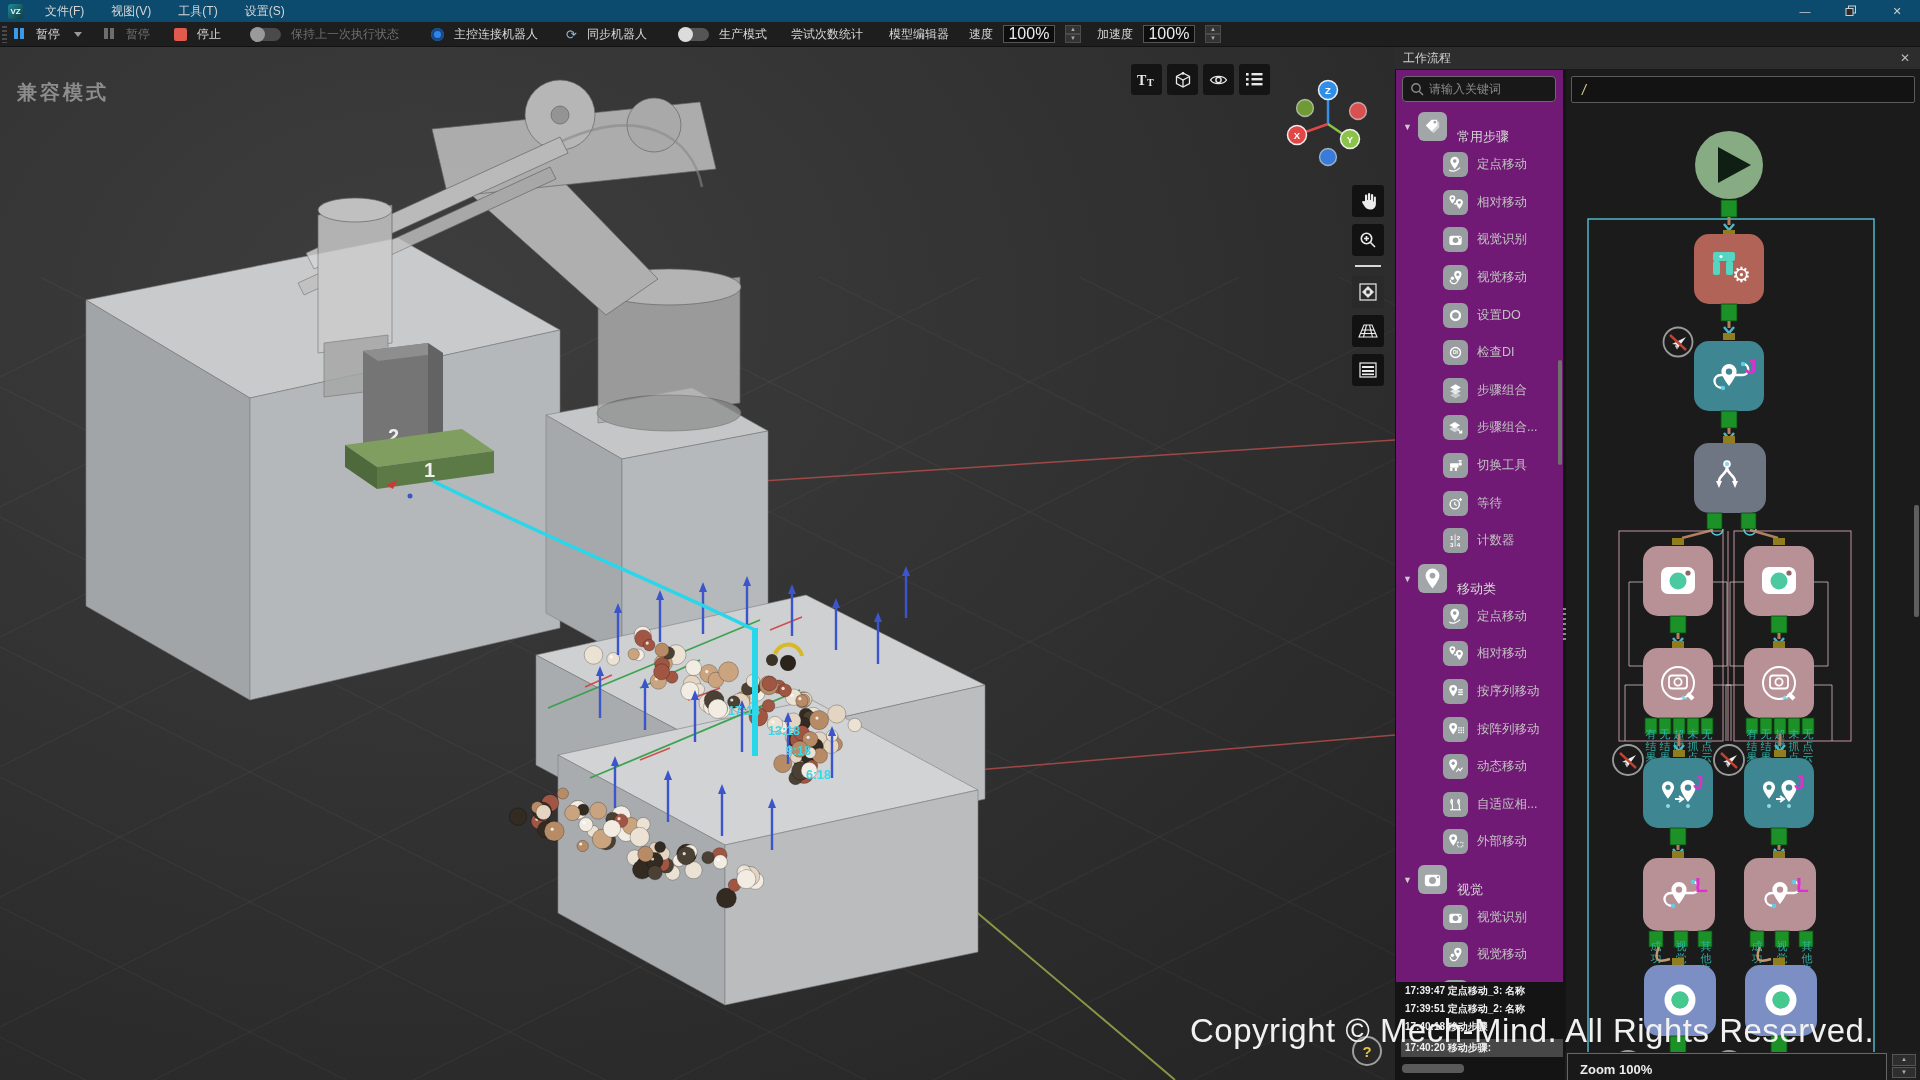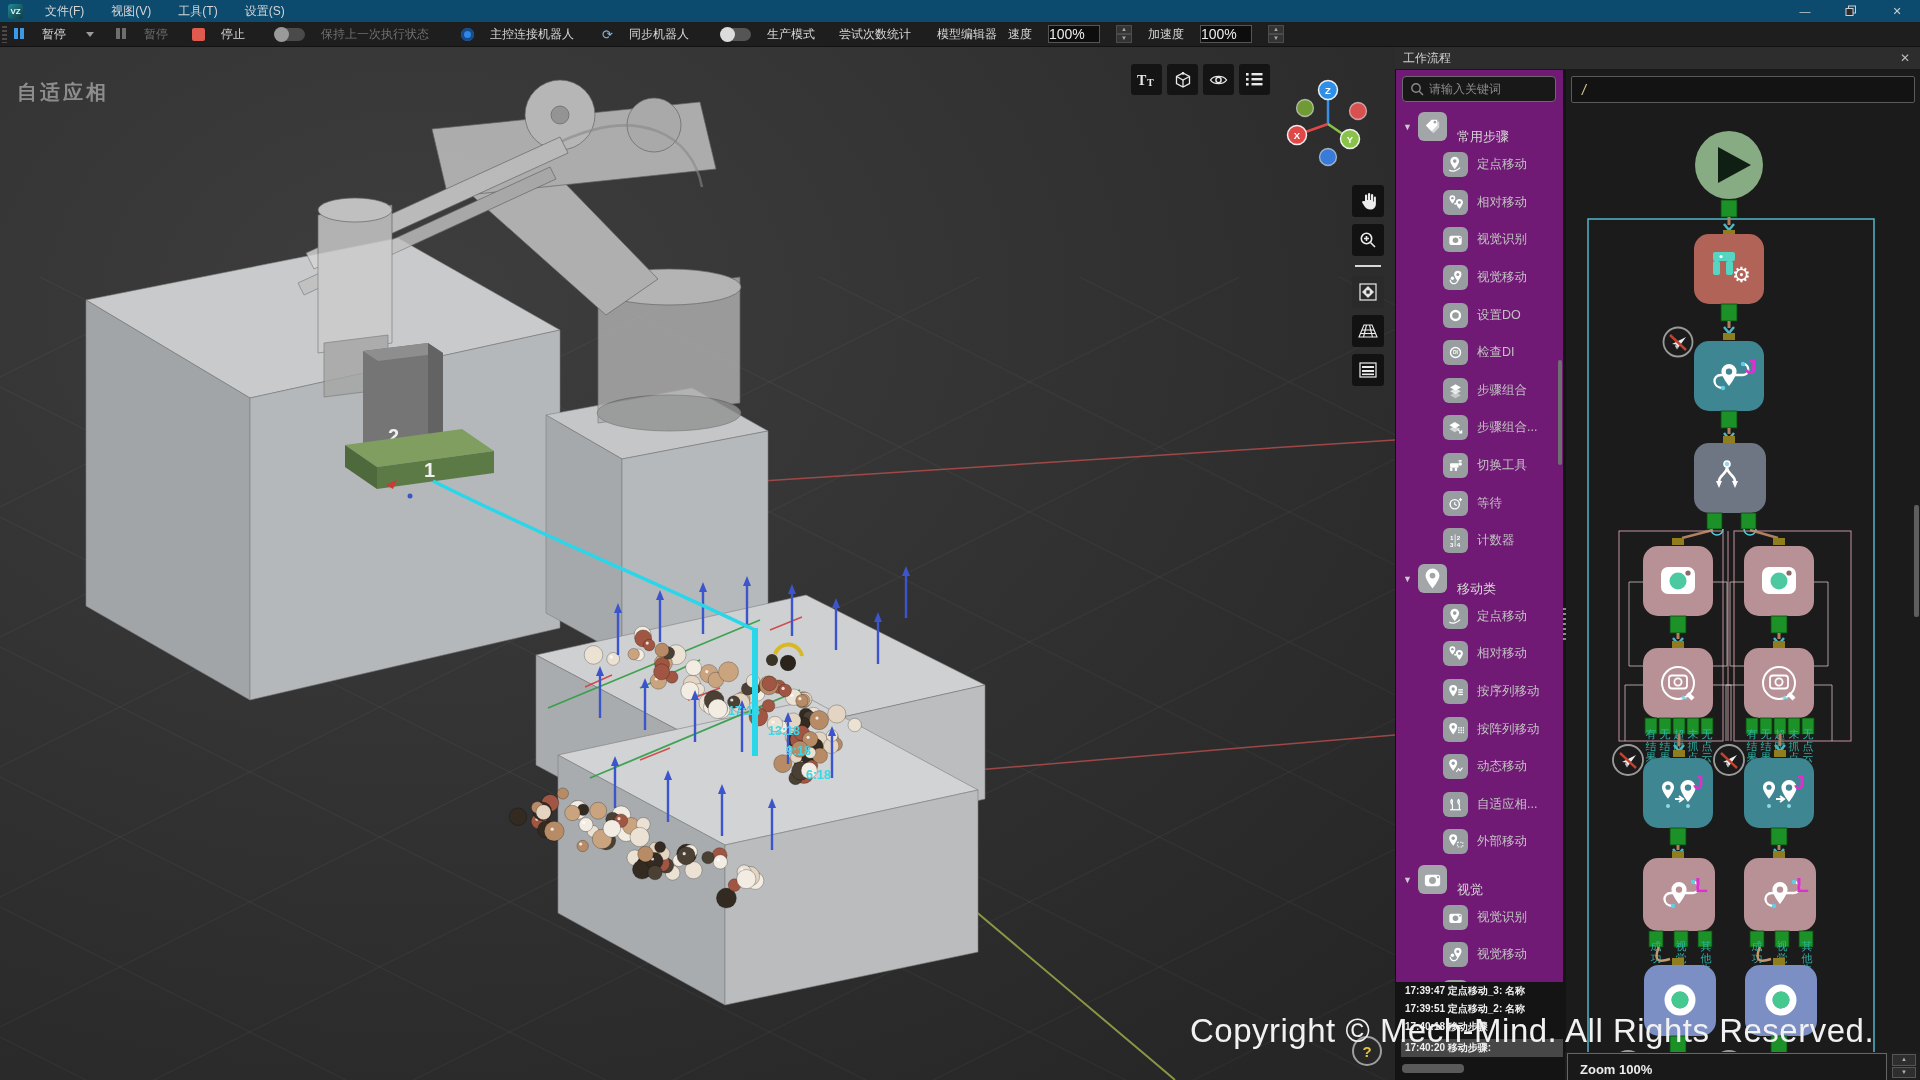--- a/index.html
+++ b/index.html
@@ -18,35 +18,35 @@
   .win-btn { width:46px; height:22px; display:flex; align-items:center; justify-content:center;
     color:#cfcfcf; font-size:11px; }
 
   
   .toolbar { position:absolute; left:0; top:22px; width:1920px; height:25px;
     background:#1e1e1e; border-bottom:1px solid #121212; display:flex; align-items:center; z-index:29; }
   .tb-grip { width:5px; height:17px; margin-left:2px;
     background:repeating-linear-gradient(to bottom,#4a4a4a 0 2px,transparent 2px 4px); }
   .tb-label { font-size:12px; color:#d8d8d8; white-space:nowrap; }
   .tb-label.dim { color:#6f6f6f; }
-  .tb-group { display:flex; align-items:center; gap:16px; }
+  .tb-group { display:flex; align-items:center; gap:10px; }
   .pause-bars i { display:inline-block; width:4px; height:11px; background:#3a9ae8; margin-right:2px; }
   .pause-bars.gray i { background:#6e6e6e; }
   .caret { width:0; height:0; border-left:4px solid transparent; border-right:4px solid transparent;
     border-top:5px solid #9a9a9a; margin-left:4px; }
   .stop-sq { width:13px; height:13px; background:#e05a4e; border-radius:2px; }
   .toggle { width:30px; height:13px; border-radius:7px; background:#4a4a4a; position:relative; }
   .toggle .knob { position:absolute; left:-1px; top:-1px; width:15px; height:15px;
     border-radius:50%; background:#9a9a9a; }
   .toggle.light .knob { background:#dcdcdc; }
   .blue-dot { width:13px; height:13px; border-radius:50%; background:#2f86e8;
     box-shadow:inset 0 0 0 3px #174a86; }
   .sync-glyph { color:#8fb4d4; font-size:13px; }
   .tb-input { width:52px; height:18px; background:#0d0d0d; border:1px solid #555;
-    color:#ececec; font-size:14px; text-align:left; font-family:inherit; }
+    color:#ececec; font-size:16px; text-align:center; font-family:inherit; }
   .spinner { width:16px; height:18px; display:flex; flex-direction:column; }
   .spinner div { flex:1; background:#333; border:1px solid #4c4c4c; color:#a8a8a8;
     font-size:6px; line-height:7px; text-align:center; }
 
   
   .viewport { position:absolute; left:0; top:47px; width:1395px; height:1033px;
     overflow:hidden; background:#2b2b2b; }
   .mode-label { position:absolute; left:17px; top:32px; font-size:20px; font-weight:bold;
     color:#8d8d8d; letter-spacing:3px; z-index:3; }
   .vp-toolbar { position:absolute; left:1131px; top:17px; display:flex; gap:5px; z-index:3; }
@@ -185,21 +185,21 @@
         <span class="knob"></span>
       </span>
     <span class="tb-label">生产模式</span>
   </div>
   <div class="tb-group" style="margin-left:24px">
     <span class="tb-label">尝试次数统计</span>
   </div>
   <div class="tb-group" style="margin-left:26px">
     <span class="tb-label">模型编辑器</span>
   </div>
-  <div class="tb-group" style="margin-left:11px">
+  <div class="tb-group" style="margin-left:20px">
     <span class="tb-label">速度</span>
     <input class="tb-input" value="100%" style="">
     <span class="spinner">
         <div>▲</div>
         <div>▼</div>
       </span>
   </div>
   <div class="tb-group" style="margin-left:16px">
     <span class="tb-label">加速度</span>
     <input class="tb-input" value="100%" style="">
@@ -539,21 +539,21 @@
     <g>
       <path d="M433,434 C540,488 650,532 755,583" stroke="#2ad6ea" stroke-width="3.5" fill="none"></path>
       <rect x="752" y="581" width="6" height="128" fill="#2ad6ea"></rect>
       <text x="728" y="668" font-size="12.5" font-weight="bold" fill="#38d8e8">17:18</text>
       <text x="768" y="688" font-size="12.5" font-weight="bold" fill="#38d8e8">13:18</text>
       <text x="786" y="708" font-size="12.5" font-weight="bold" fill="#38d8e8">9:18</text>
       <text x="806" y="732" font-size="12.5" font-weight="bold" fill="#38d8e8">6:18</text>
     </g>
   </svg>
 
-  <div class="mode-label">自适应相</div>
+  <div class="mode-label">兼容模式</div>
 
   <div class="vp-toolbar">
     <div class="vp-btn">
       <svg width="20" height="16" viewBox="0 0 20 16">
           <text x="0" y="13" font-size="14" font-weight="bold" fill="#e8e8e8" font-family="Liberation Serif,serif">T</text>
           <text x="10" y="14" font-size="10" font-weight="bold" fill="#e8e8e8" font-family="Liberation Serif,serif">T</text>
         </svg>
     </div>
     <div class="vp-btn">
       <svg width="18" height="18" viewBox="0 0 18 18" fill="none" stroke="#e8e8e8" stroke-width="1.3">

